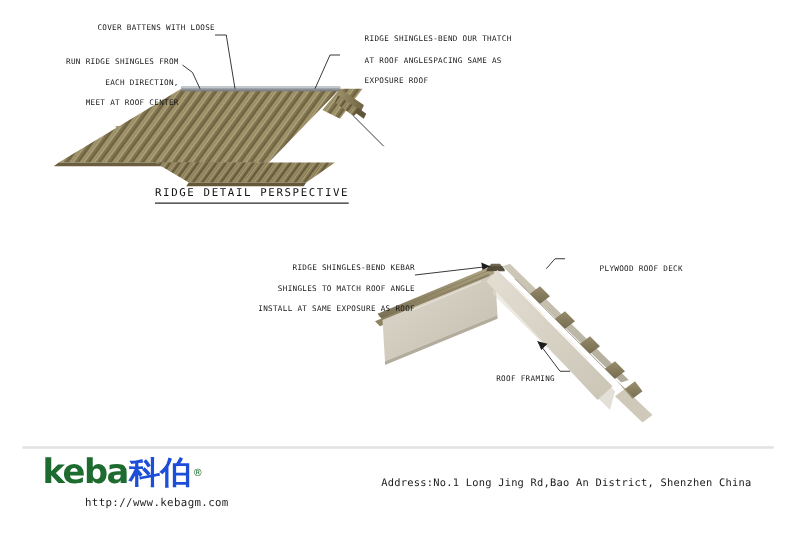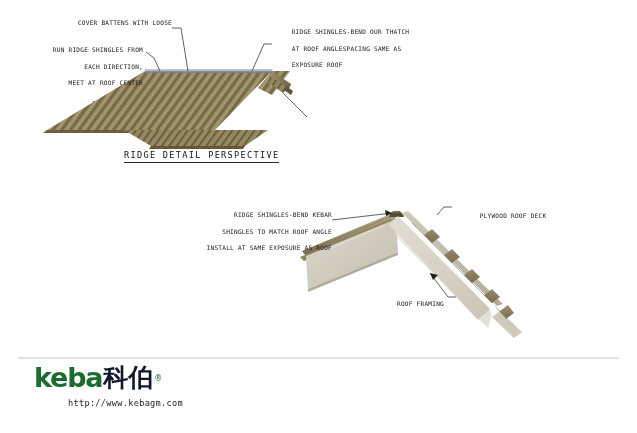--- a/index.html
+++ b/index.html
@@ -52,21 +52,21 @@
     font-size:27px;
     line-height:27px;
     color:#1d6b2f;
     letter-spacing:-1.2px;
   }
   .logo-cn{
     font-family:"DejaVu Sans", sans-serif;
     font-weight:bold;
     font-size:25px;
     line-height:27px;
-    color:#0f172a;
+    color:#1d4ed8;
     letter-spacing:0px;
     margin-left:1px;
   }
   .logo-reg{
     font-family:"DejaVu Sans", sans-serif;
     font-size:8px;
     color:#1d6b2f;
     margin-left:1px;
     margin-top:1px;
   }
@@ -287,15 +287,16 @@
 
   <div class="logo">
     <span class="logo-text">keba</span>
     <span class="logo-cn">科伯</span>
     <span class="logo-reg">®</span>
   </div>
 
   <div class="url">http://www.kebagm.com</div>
 
   <div class="company">
+    <div>Address:No.1 Long Jing Rd,Bao An District, Shenzhen China</div>
   </div>
 
 </div>
 
 </body></html>

